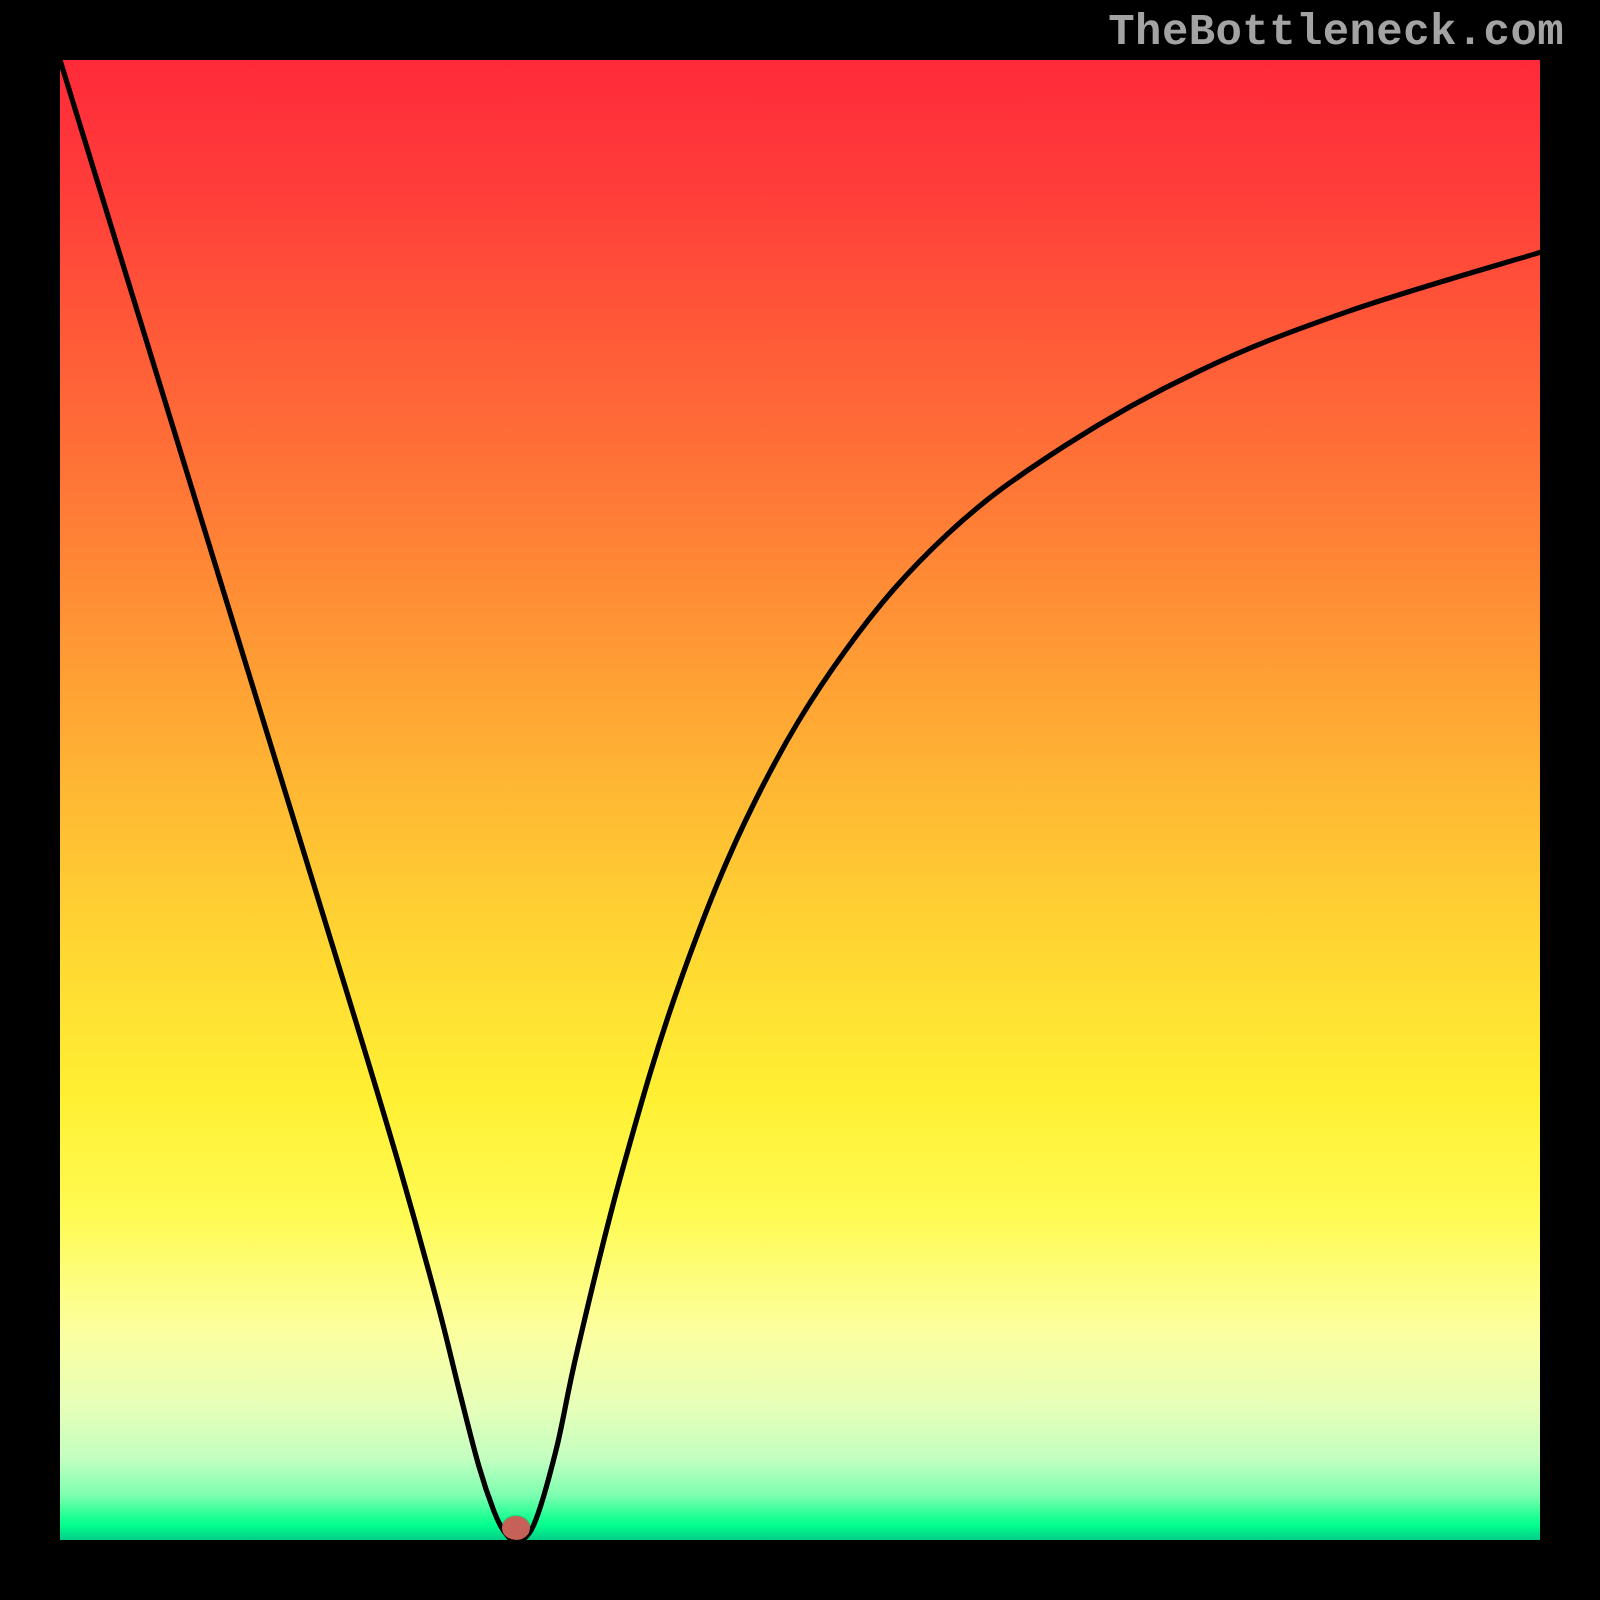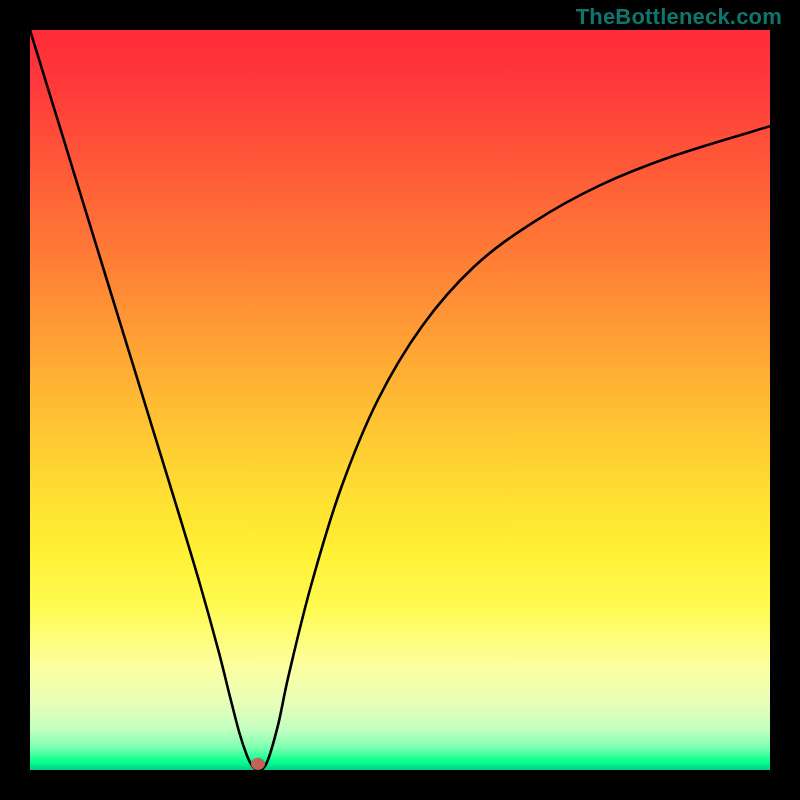--- a/index.html
+++ b/index.html
@@ -7,24 +7,24 @@
   .outer {
     width: 800px;
     height: 800px;
     background: #000;
     position: relative;
   }
   .watermark {
     position: absolute;
     top: 4px;
     right: 18px;
-    font-family: Liberation Sans, sans-serif;
+    font-family: Liberation Mono, monospace;
     font-size: 22px;
     font-weight: 600;
-    color: #0f766e;
+    color: #a3a3a3;
     letter-spacing: 0.2px;
     z-index: 5;
   }
   .plot {
     position: absolute;
     left: 30px;
     top: 30px;
     width: 740px;
     height: 740px;
     background: linear-gradient(

